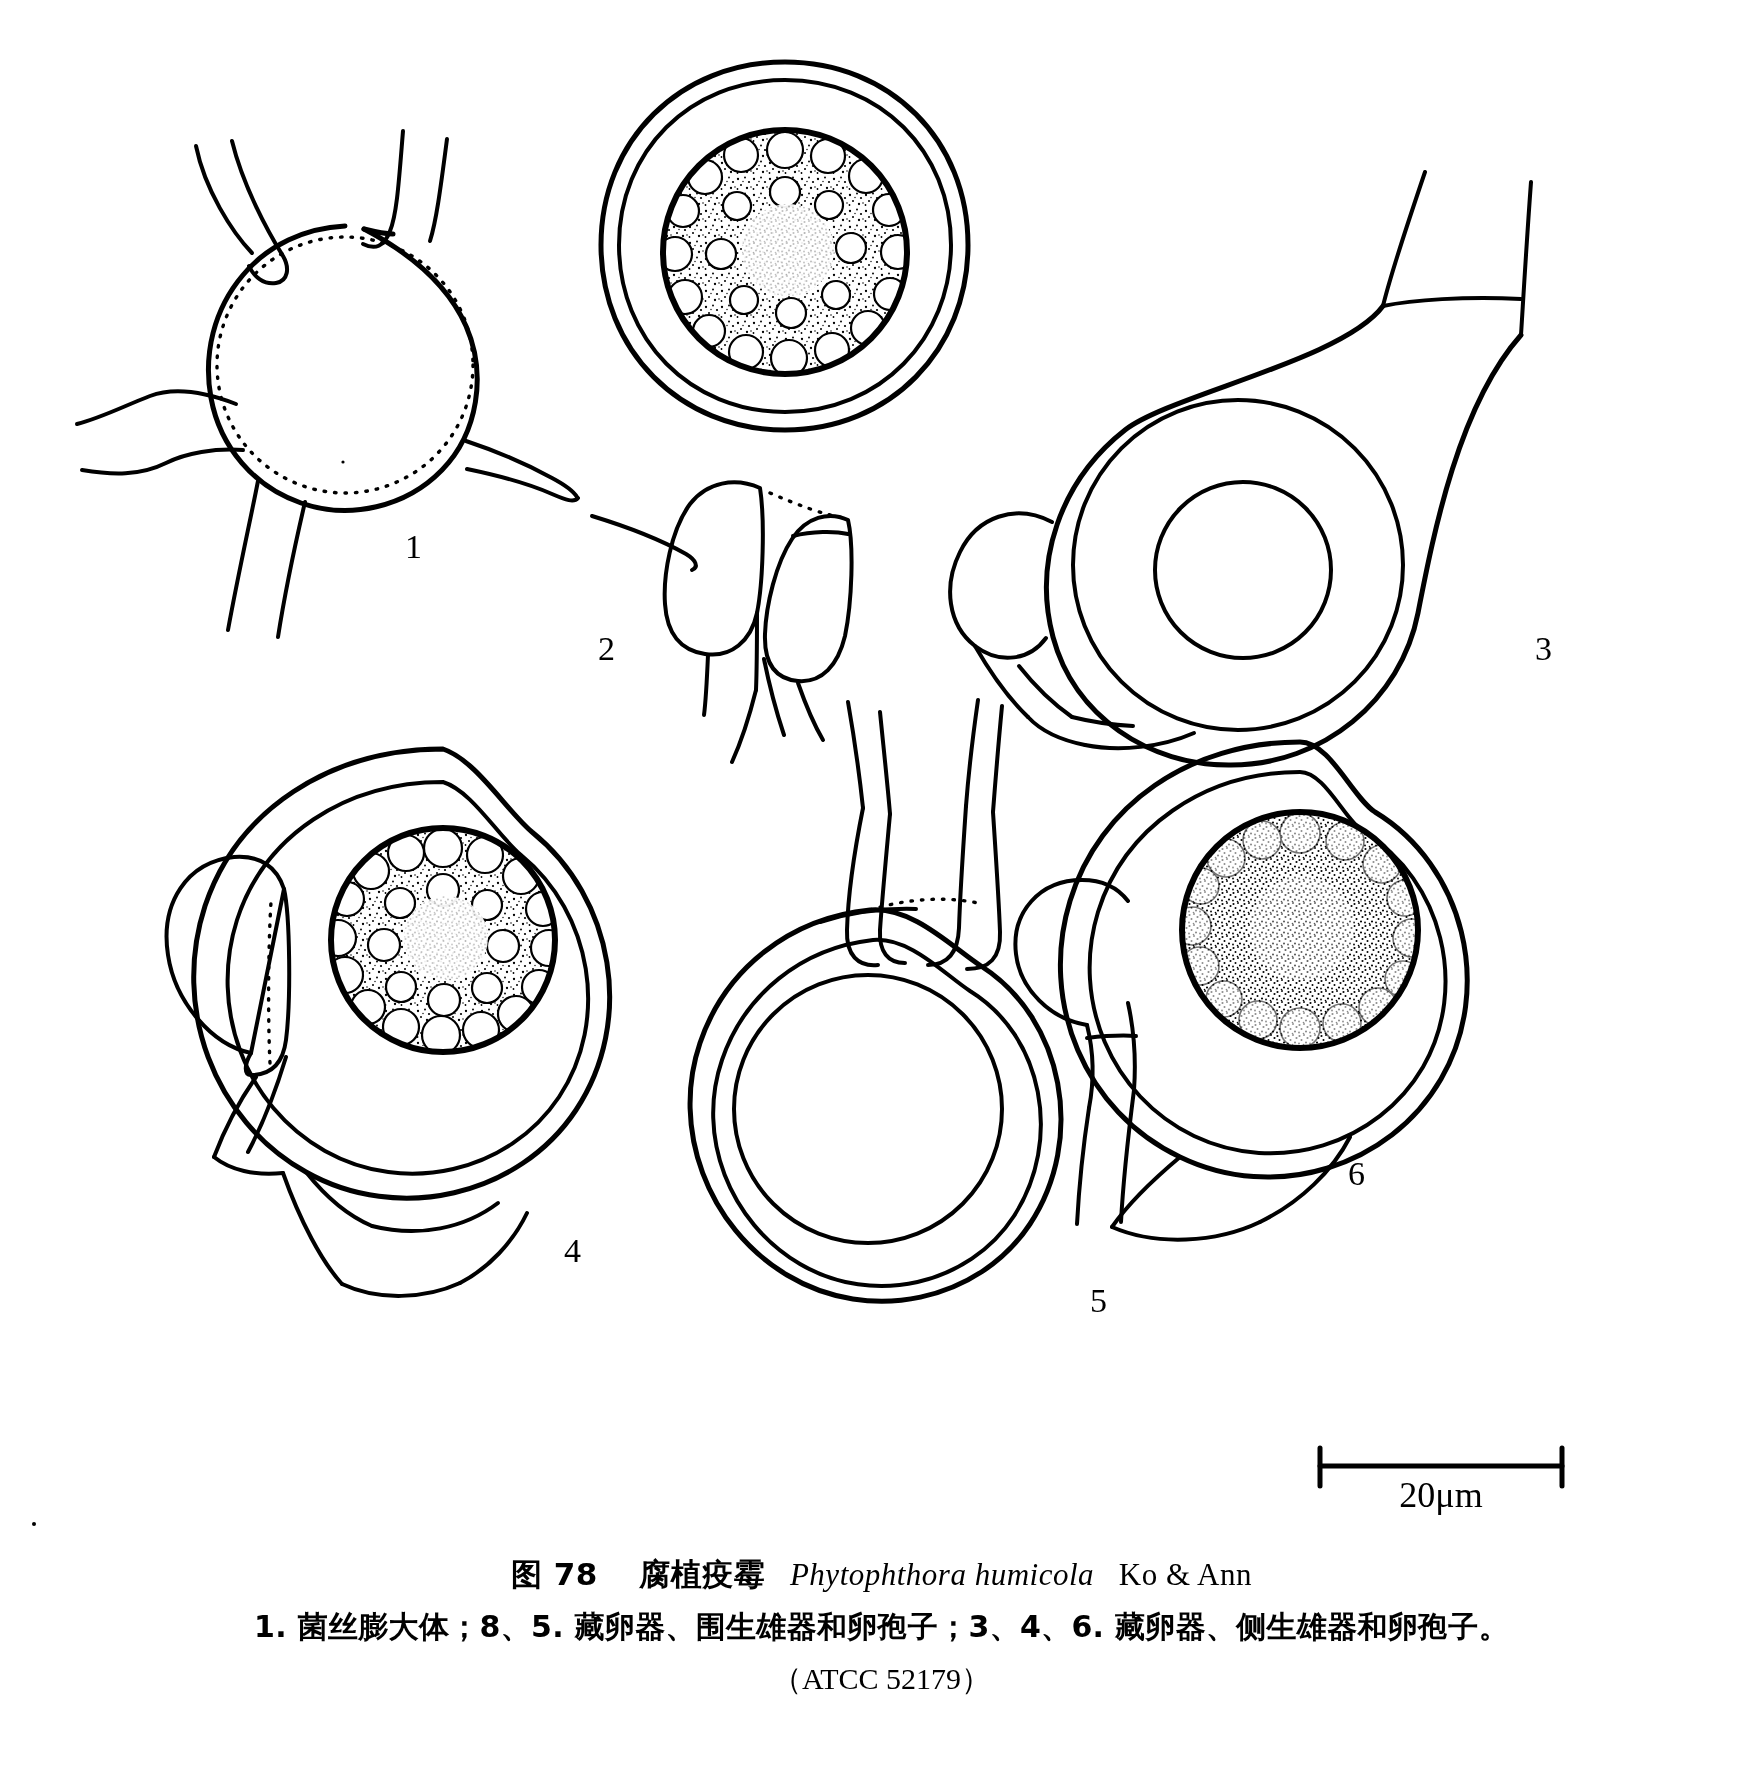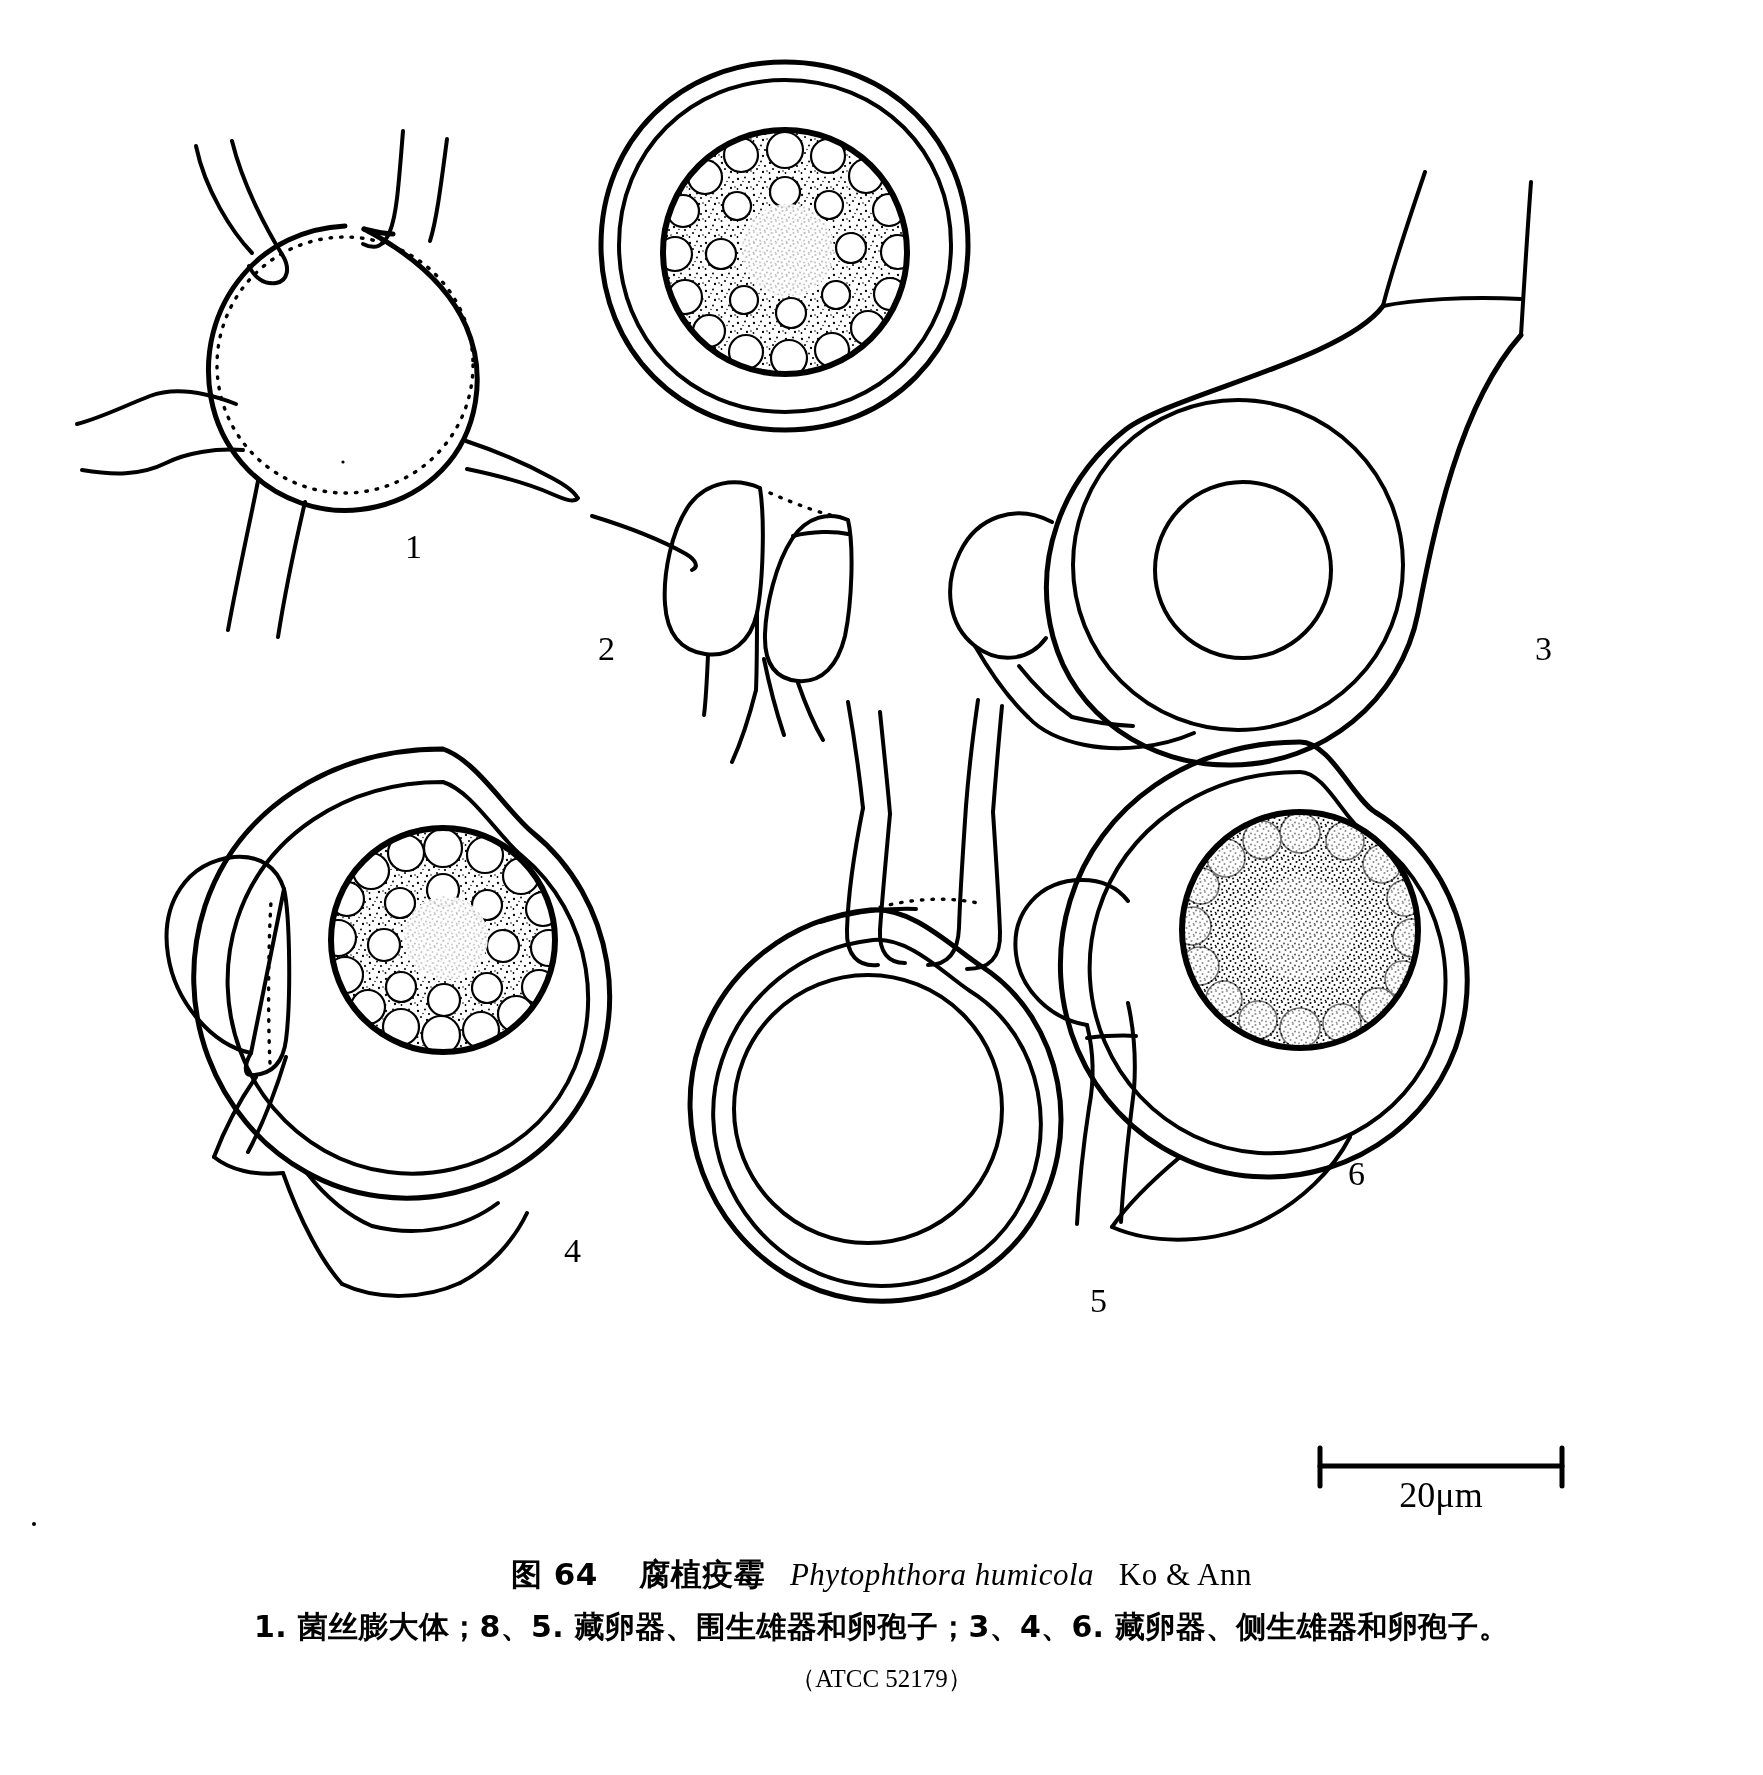--- a/index.html
+++ b/index.html
@@ -46,21 +46,21 @@
   .cap-title .sci {
     font-style: italic;
     margin-top: 12px;
   }
   .cap-legend {
     font-size: 30px;
     line-height: 52px;
     letter-spacing: 0.3px;
   }
   .cap-strain {
-    font-size: 25px;
+    font-size: 30px;
     line-height: 52px;
     font-family: Liberation Serif, serif;
   }
   .zh { font-family: "DejaVu Sans", "Liberation Sans", sans-serif; font-weight: 600; }
   .num-label {
     font-family: "Liberation Serif", "DejaVu Serif", serif;
     font-size: 34px;
     fill: #000;
   }
   .scale-text {
@@ -476,21 +476,21 @@
       <text class="scale-text" x="1441" y="1507" text-anchor="middle">20μm</text>
     </g>
 
     <circle cx="34" cy="1524" r="2" fill="#000"></circle>
 
   </svg>
 
   <div class="caption-block">
 
     <div class="cap-line cap-title">
-      <span class="zh">图 64</span>
+      <span class="zh">图 78</span>
       <span>&nbsp;&nbsp;&nbsp;</span>
       <span class="zh">腐植疫霉</span>
       <span>&nbsp;</span>
       <span class="sci">Phytophthora humicola</span>
       <span>&nbsp;</span>
       <span>Ko &amp; Ann</span>
     </div>
 
     <div class="cap-line cap-legend zh">1. 菌丝膨大体；8、5. 藏卵器、围生雄器和卵孢子；3、4、6. 藏卵器、侧生雄器和卵孢子。</div>
 

